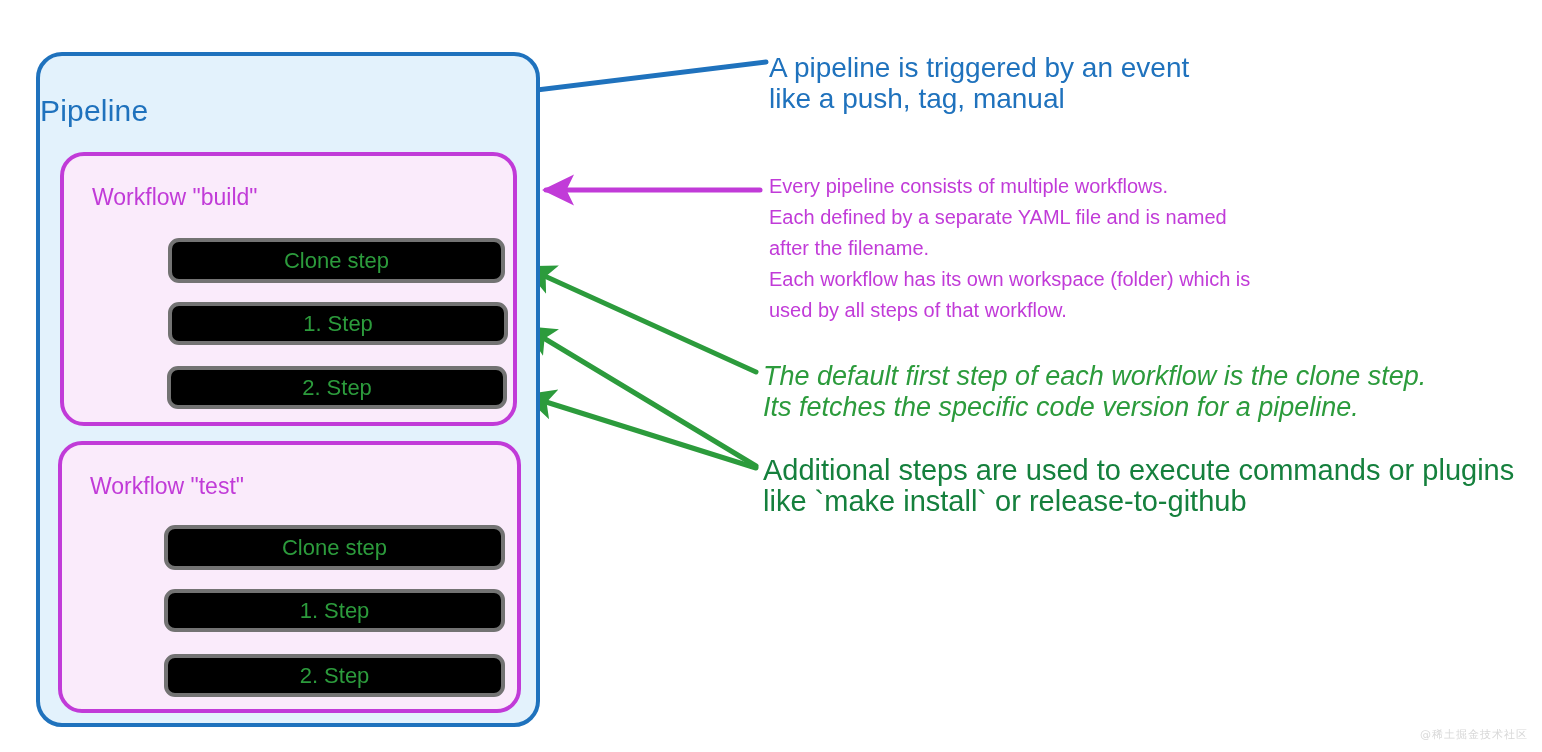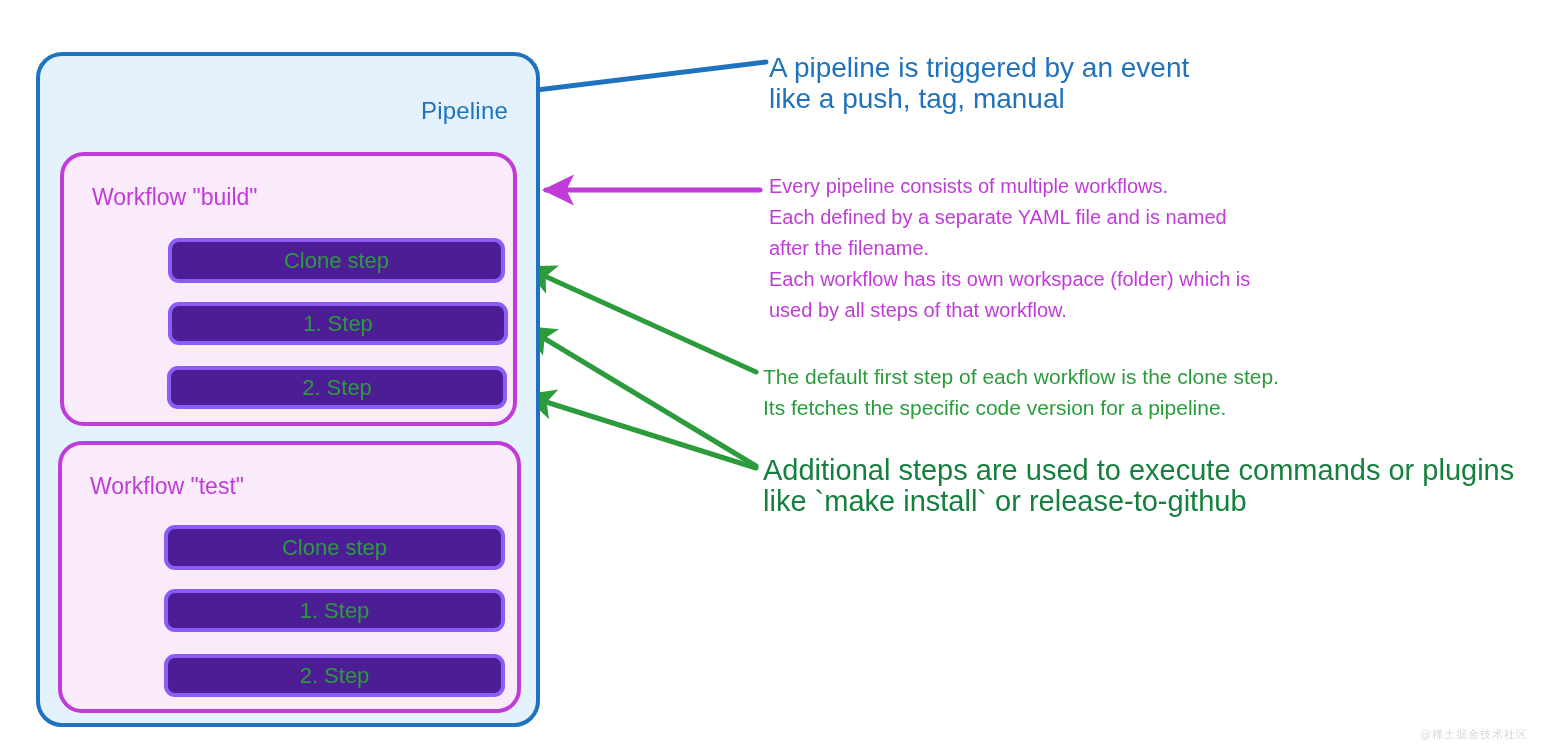--- a/index.html
+++ b/index.html
@@ -32,23 +32,23 @@
     box-sizing: border-box;
     background: #E3F2FC;
     border: 4px solid #1F72BD;
     border-radius: 26px;
   }
   .pipeline-title {
     position: absolute;
     left: 0;
     top: 38px;
     width: 100%;
-    text-align: right;
+    text-align: left;
     color: #1F72BD;
-    font-size: 24px;
+    font-size: 30px;
     line-height: 34px;
     letter-spacing: 0.2px;
     padding-right: 28px;
     box-sizing: border-box;
   }
 
   
   .workflow-box {
     position: absolute;
     box-sizing: border-box;
@@ -75,22 +75,22 @@
     color: #C13BD8;
     font-size: 23px;
     line-height: 26px;
     white-space: nowrap;
   }
 
   
   .step-box {
     position: absolute;
     box-sizing: border-box;
-    background: #4c1d95;
-    border: 4px solid #8b5cf6;
+    background: #000000;
+    border: 4px solid #737373;
     border-radius: 11px;
     color: #2C9B3C;
     font-size: 22px;
     display: flex;
     align-items: center;
     justify-content: center;
     line-height: 24px;
   }
 
   
@@ -119,22 +119,23 @@
     left: 769px;
     top: 171px;
     color: #C13BD8;
     font-size: 20px;
     line-height: 31px;
   }
   #note-clone {
     left: 763px;
     top: 361px;
     color: #2C9B3C;
-    font-size: 21px;
-    line-height: 31px;
+    font-size: 27px;
+    line-height: 31px;
+    font-style: italic;
   }
   #note-additional {
     left: 763px;
     top: 455px;
     color: #15803d;
     font-size: 29px;
     line-height: 31px;
   }
 
   

